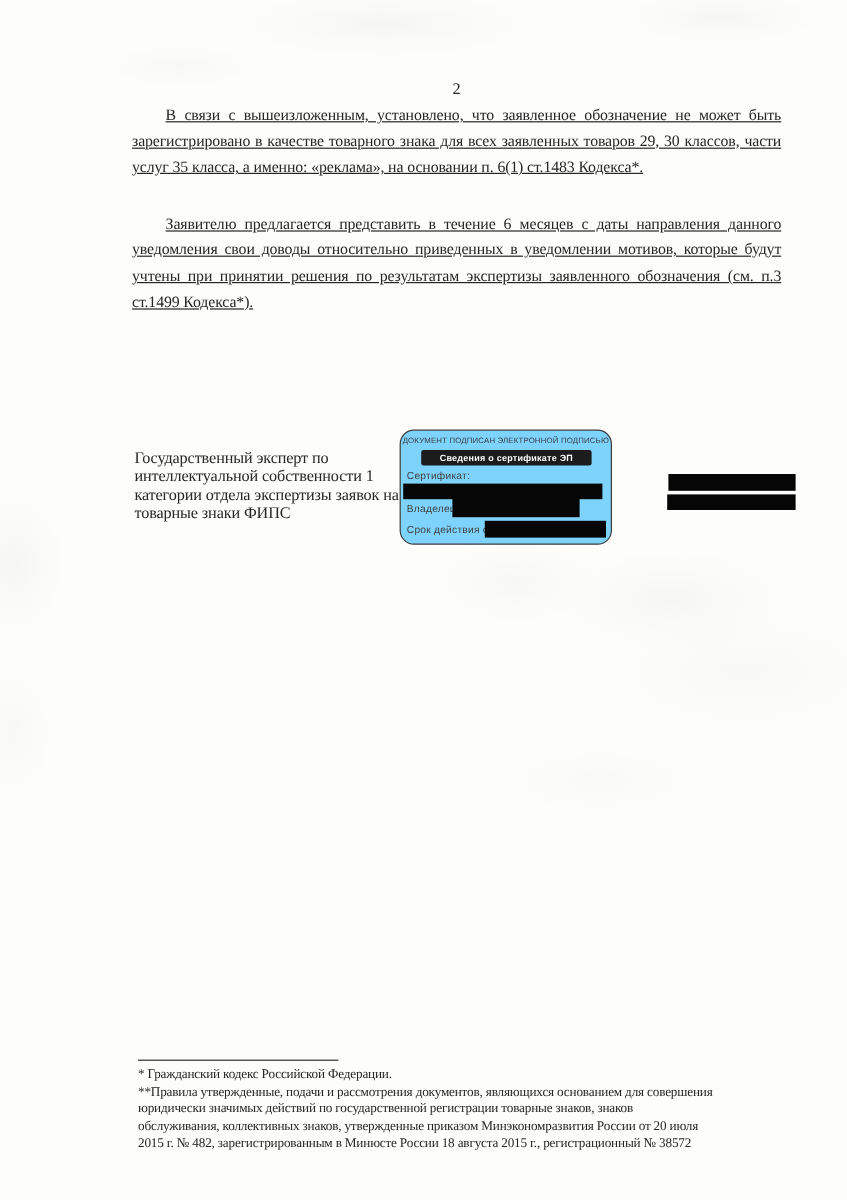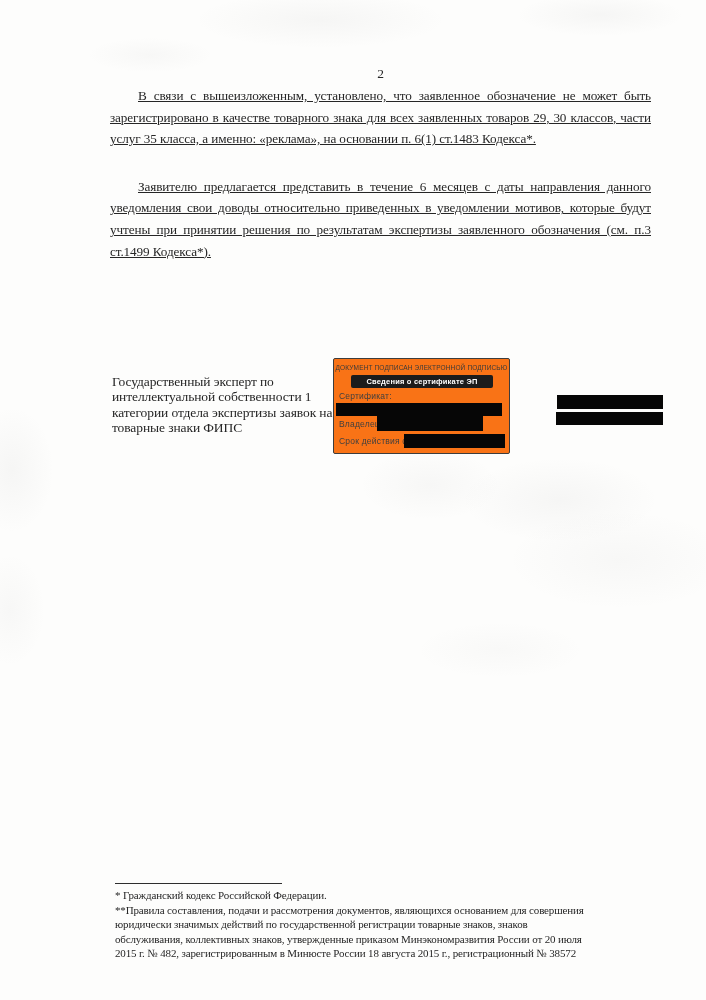--- a/index.html
+++ b/index.html
@@ -66,22 +66,22 @@
   }
 
   .stamp {
     position: absolute;
     left: 333px;
     top: 358px;
     width: 177px;
     height: 96px;
     box-sizing: border-box;
     border: 1.6px solid #3d3d3d;
-    border-radius: 2px;
-    background: #f97316;
+    border-radius: 12px;
+    background: #7dd3fc;
     font-family: "Liberation Sans", sans-serif;
   }
   .stamp-header {
     position: absolute;
     top: 5px;
     left: 0;
     right: 0;
     text-align: center;
     font-size: 6.5px;
     letter-spacing: 0.15px;
@@ -164,17 +164,17 @@
   <div class="stamp-label label-validity">Срок действия с</div>
   <div class="redact bar-c"></div>
 </div>
 
 <div class="redact bar-d"></div>
 <div class="redact bar-e"></div>
 
 <div class="footnotes">
   <div class="fn-rule"></div>
   <div class="fn-line">* Гражданский кодекс Российской Федерации.</div>
-  <div class="fn-line">**Правила составления, подачи и рассмотрения документов, являющихся основанием для совершения</div>
+  <div class="fn-line">**Правила утвержденные, подачи и рассмотрения документов, являющихся основанием для совершения</div>
   <div class="fn-line">юридически значимых действий по государственной регистрации товарные знаков, знаков</div>
   <div class="fn-line">обслуживания, коллективных знаков, утвержденные приказом Минэкономразвития России от 20 июля</div>
   <div class="fn-line">2015 г. № 482, зарегистрированным в Минюсте России 18 августа 2015 г., регистрационный № 38572</div>
 </div>
 
 </body></html>

